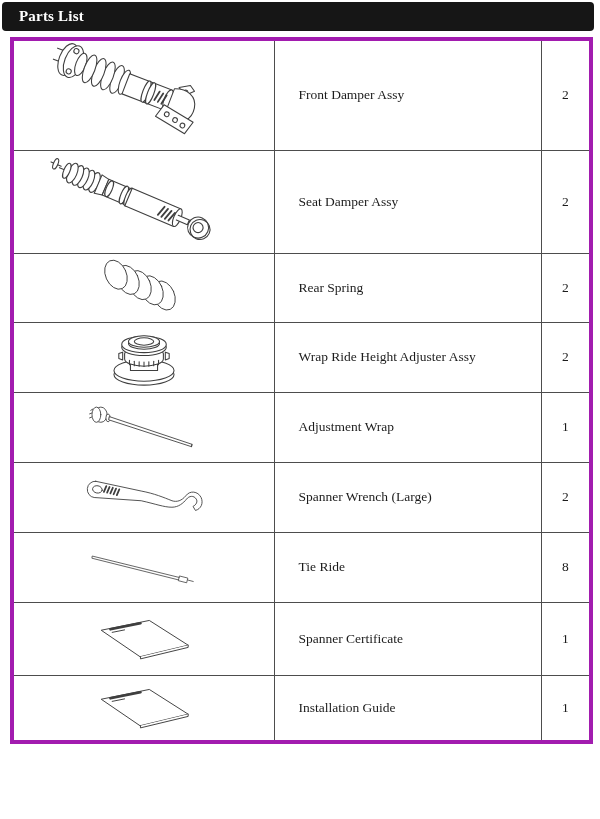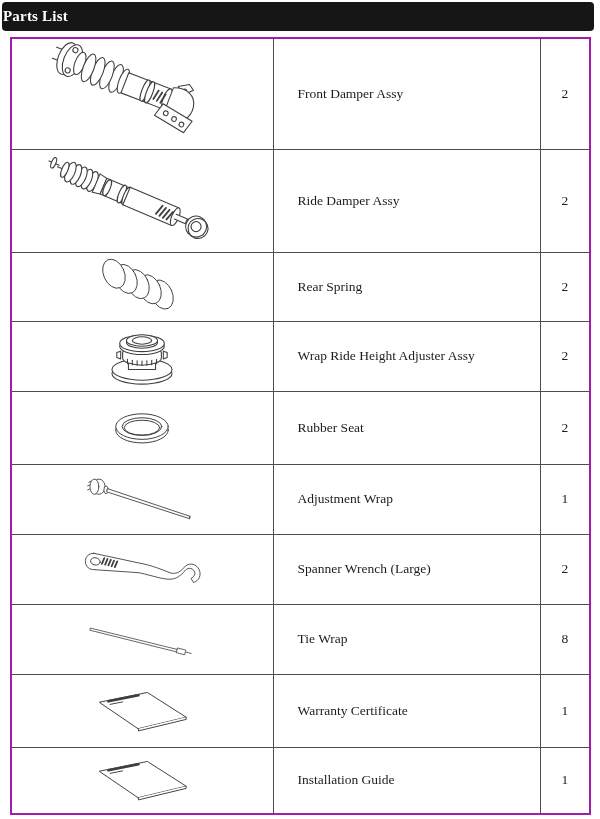--- a/index.html
+++ b/index.html
@@ -1,26 +1,26 @@
 <!DOCTYPE html>
 <html><head>
 <meta charset="utf-8">
 <style>
   html,body{margin:0;padding:0;background:#ffffff;}
   .page{position:relative;width:600px;height:819px;background:#ffffff;
         font-family:"Liberation Serif", serif;color:#1c1c1c;overflow:hidden;}
 
   .header-bar{position:absolute;left:2px;top:2px;width:592px;height:29px;
         background:#161616;border-radius:4px;box-sizing:border-box;
-        display:flex;align-items:center;padding-left:1px;}
+        display:flex;align-items:center;padding-left:17px;}
   .header-bar .title{color:#ffffff;font-weight:bold;font-size:15px;letter-spacing:.2px;}
 
   table.parts{position:absolute;left:10px;top:37px;width:579px;
         border-collapse:collapse;table-layout:fixed;
-        border:2px solid #a21caf;}
+        border:4px solid #a21caf;}
   table.parts td{border:1px solid #4d4d4d;vertical-align:middle;box-sizing:border-box;}
   col.c1{width:262px;} col.c2{width:267px;} col.c3{width:50px;}
 
   td.c-illu{text-align:center;}
   td.c-name{padding-left:24px;font-size:13.5px;}
   td.c-qty{text-align:center;font-size:13.5px;}
 
   tr.r1{height:111px;} tr.r2{height:103px;} tr.r3{height:69px;margin-top:16px;} tr.r4{height:70px;}
   tr.r5{height:73px;}  tr.r6{height:70px;}  tr.r7{height:70px;} tr.r8{height:70px;}
   tr.r9{height:73px;}  tr.r10{height:67px;}
@@ -109,21 +109,21 @@
                 <line x1="114" y1="-4" x2="111" y2="6" stroke-width="1.8"></line>
                 <line x1="118" y1="-3.5" x2="115" y2="6" stroke-width="1.8"></line>
                 <path d="M122,-2.5 H134 V2.5 H122" fill="#fff"></path>
                 <circle cx="145" cy="1" r="10.5" fill="#fff"></circle>
                 <circle cx="147.5" cy="2" r="10"></circle>
                 <circle cx="145" cy="1" r="5" fill="#fff"></circle>
               </g>
             </g>
           </svg>
         </td>
-        <td class="c-name"><span>Ride Damper Assy</span></td>
+        <td class="c-name"><span>Seat Damper Assy</span></td>
         <td class="c-qty"><span>2</span></td>
       </tr>
 
       <tr class="r3">
         <td class="c-illu">
           <svg width="104" height="63" viewBox="0 0 130 64">
             <g fill="none" stroke="#3f3f3f" stroke-width="1.1" stroke-linecap="round" stroke-linejoin="round">
               <ellipse cx="90" cy="42" rx="13" ry="19" transform="rotate(-24 90 42)" fill="#fff"></ellipse>
               <ellipse cx="75" cy="35.5" rx="13" ry="19" transform="rotate(-24 75 35.5)" fill="#fff"></ellipse>
               <ellipse cx="60" cy="29" rx="13" ry="19" transform="rotate(-24 60 29)" fill="#fff"></ellipse>
@@ -159,34 +159,20 @@
               <ellipse cx="45" cy="18" rx="16" ry="6" fill="#fff"></ellipse>
               <ellipse cx="45" cy="16" rx="16" ry="6" fill="#fff"></ellipse>
               <ellipse cx="45" cy="16" rx="10" ry="3.8" fill="#fff"></ellipse>
             </g>
           </svg>
         </td>
         <td class="c-name"><span>Wrap Ride Height Adjuster Assy</span></td>
         <td class="c-qty"><span>2</span></td>
       </tr>
 
-      <tr class="r5">
-        <td class="c-illu">
-          <svg width="78" height="40" viewBox="0 0 110 56">
-            <g fill="none" stroke="#3f3f3f" stroke-width="1.4" stroke-linecap="round" stroke-linejoin="round">
-              <ellipse cx="55" cy="31" rx="37" ry="18" fill="#fff"></ellipse>
-              <ellipse cx="55" cy="26" rx="37" ry="18" fill="#fff"></ellipse>
-              <ellipse cx="55" cy="26" rx="28" ry="12.5" fill="#fff"></ellipse>
-              <ellipse cx="55" cy="27.5" rx="25" ry="10.5"></ellipse>
-            </g>
-          </svg>
-        </td>
-        <td class="c-name"><span>Rubber Seat</span></td>
-        <td class="c-qty"><span>2</span></td>
-      </tr>
 
       <tr class="r6">
         <td class="c-illu">
           <svg width="128" height="55" viewBox="0 0 160 62">
             <g fill="none" stroke="#3f3f3f" stroke-width="1.1" stroke-linecap="round" stroke-linejoin="round">
               <ellipse cx="26" cy="15" rx="8" ry="9.5" fill="#fff"></ellipse>
               <ellipse cx="20.5" cy="15" rx="5.5" ry="9.5" fill="#fff"></ellipse>
               <line x1="16" y1="8" x2="13.5" y2="9.5"></line>
                 <line x1="14.5" y1="13" x2="12" y2="14"></line>
               <line x1="14.5" y1="18" x2="12" y2="19"></line>
@@ -221,36 +207,36 @@
       <tr class="r8">
         <td class="c-illu">
           <svg width="124" height="42" viewBox="0 0 170 58">
             <g fill="none" stroke="#3f3f3f" stroke-width="1.1" stroke-linecap="round" stroke-linejoin="round">
               <path d="M14,14 L136,44 L135.4,47.5 L13.6,17 Z" fill="#fff"></path>
               <path d="M134.5,41.5 l11,2.8 l-1.6,6.5 l-11,-2.8 Z" fill="#fff"></path>
               <line x1="145.5" y1="47" x2="153" y2="49"></line>
             </g>
           </svg>
         </td>
-        <td class="c-name"><span>Tie Wrap</span></td>
+        <td class="c-name"><span>Tie Ride</span></td>
         <td class="c-qty"><span>8</span></td>
       </tr>
 
       <tr class="r9">
         <td class="c-illu">
           <svg width="106" height="46" viewBox="0 0 120 52">
             <g fill="none" stroke="#3f3f3f" stroke-width="1.1" stroke-linecap="round" stroke-linejoin="round">
               <path d="M12,16 L66,5 L110,33 L56,46 Z" fill="#fff"></path>
               <path d="M110,33 L110,35.5 L56,48.5 L56,46" fill="#fff"></path>
               <line x1="22" y1="15" x2="56" y2="8.2" stroke-width="3"></line>
               <line x1="24" y1="18.5" x2="38" y2="15.7"></line>
             </g>
           </svg>
         </td>
-        <td class="c-name"><span>Warranty Certificate</span></td>
+        <td class="c-name"><span>Spanner Certificate</span></td>
         <td class="c-qty"><span>1</span></td>
       </tr>
 
       <tr class="r10">
         <td class="c-illu">
           <svg width="106" height="46" viewBox="0 0 120 52">
             <g fill="none" stroke="#3f3f3f" stroke-width="1.1" stroke-linecap="round" stroke-linejoin="round">
               <path d="M12,16 L66,5 L110,33 L56,46 Z" fill="#fff"></path>
               <path d="M110,33 L110,35.5 L56,48.5 L56,46" fill="#fff"></path>
               <line x1="22" y1="15" x2="56" y2="8.2" stroke-width="3"></line>

